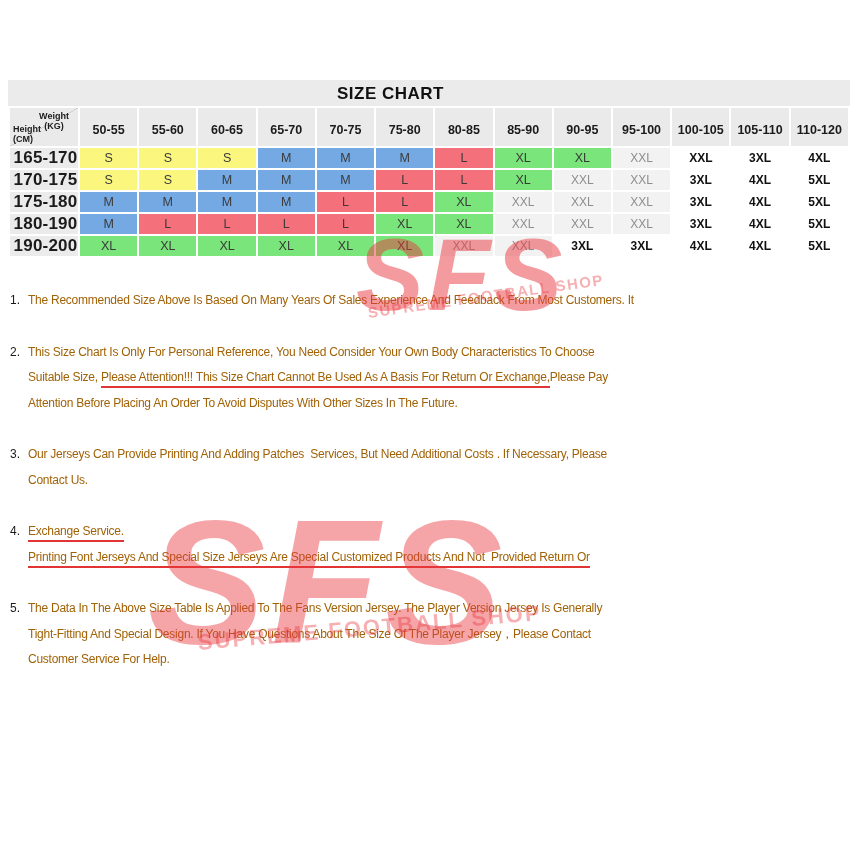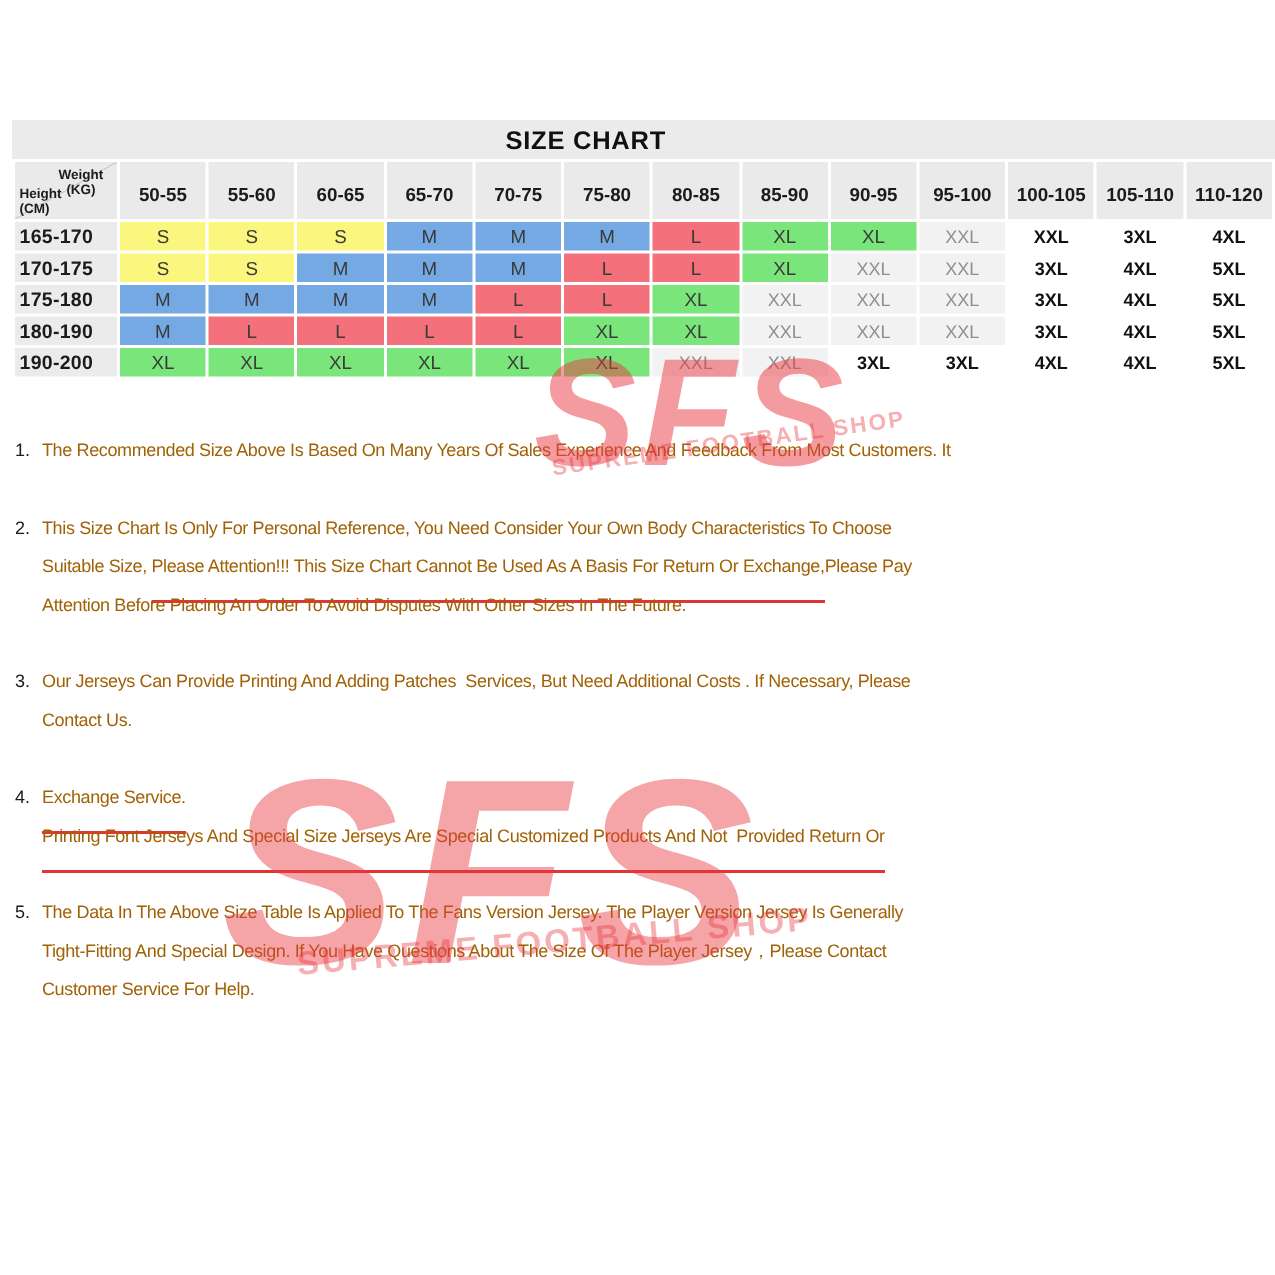--- a/index.html
+++ b/index.html
@@ -14,33 +14,33 @@
               border-collapse:separate;border-spacing:2px;table-layout:fixed;}
   .size-table th,.size-table td{padding:0;overflow:hidden;}
   .size-table thead th{height:32px;background:#EAEAEA;font-size:12.5px;font-weight:bold;
                        color:#1B1B1B;vertical-align:middle;padding-top:6px;text-align:center;}
   .size-table thead th.corner{position:relative;padding-top:0;
       background:linear-gradient(to bottom right,#EAEAEA 49.3%,#cfcfcf 49.3%,#cfcfcf 50.7%,#EAEAEA 50.7%);}
   .corner .wt{position:absolute;top:3px;left:24px;width:40px;text-align:center;
               font-size:9px;line-height:10px;font-weight:bold;color:#1B1B1B;}
   .corner .ht{position:absolute;bottom:2px;left:3px;width:38px;text-align:left;
               font-size:9px;line-height:10px;font-weight:bold;color:#1B1B1B;}
-  .size-table tbody th{height:19px;background:#EBEBEB;font-size:13px;font-weight:bold;
-                       color:#1B1B1B;text-align:left;padding-left:3px;letter-spacing:.2px;}
+  .size-table tbody th{height:19px;background:#EBEBEB;font-size:17px;font-weight:bold;
+                       color:#1B1B1B;text-align:center;padding-left:3px;letter-spacing:.2px;}
   .size-table td{height:19px;text-align:center;font-size:12.5px;color:#3A3A3A;vertical-align:middle;}
   .size-table td.c-muted{color:#8E8E8E;font-size:12px;}
   .size-table td.c-bold{color:#111;font-weight:bold;font-size:12px;}
 
   
   .notes{position:absolute;left:10px;top:288px;width:665px;margin:0;padding:0;list-style:none;z-index:3;}
   .note{display:flex;margin:0 0 26px 0;}
   .note-num{flex:0 0 18px;width:18px;font-size:12px;color:#1A1A1A;line-height:25.5px;}
   .note-lines{flex:1;}
   .note-line{white-space:pre-wrap;font-size:12px;letter-spacing:-0.25px;color:#a16207;line-height:25.5px;}
-  .ul{border-bottom:2px solid var(--ul,#E23335);padding-bottom:16px;}
+  .ul{border-bottom:2px solid var(--ul,#E23335);padding-bottom:2px;}
 
   
   .wm{position:absolute;z-index:6;pointer-events:none;white-space:nowrap;}
   .wm-logo{font-weight:bold;font-style:italic;line-height:1;}
   .wm-top-logo{left:356px;top:224px;font-size:102px;letter-spacing:4px;color:rgba(232,56,63,.50);}
   .wm-top-sub{left:368px;top:304px;font-size:15px;font-weight:bold;letter-spacing:1.5px;
               color:rgba(232,56,63,.40);transform:rotate(-8deg);transform-origin:left center;}
   .wm-bottom-logo{left:148px;top:494px;font-size:176px;letter-spacing:6px;color:rgba(232,56,63,.45);}
   .wm-bottom-sub{left:198px;top:630px;font-size:22px;font-weight:bold;letter-spacing:2px;
               color:rgba(232,56,63,.40);transform:rotate(-5deg);transform-origin:left center;}

